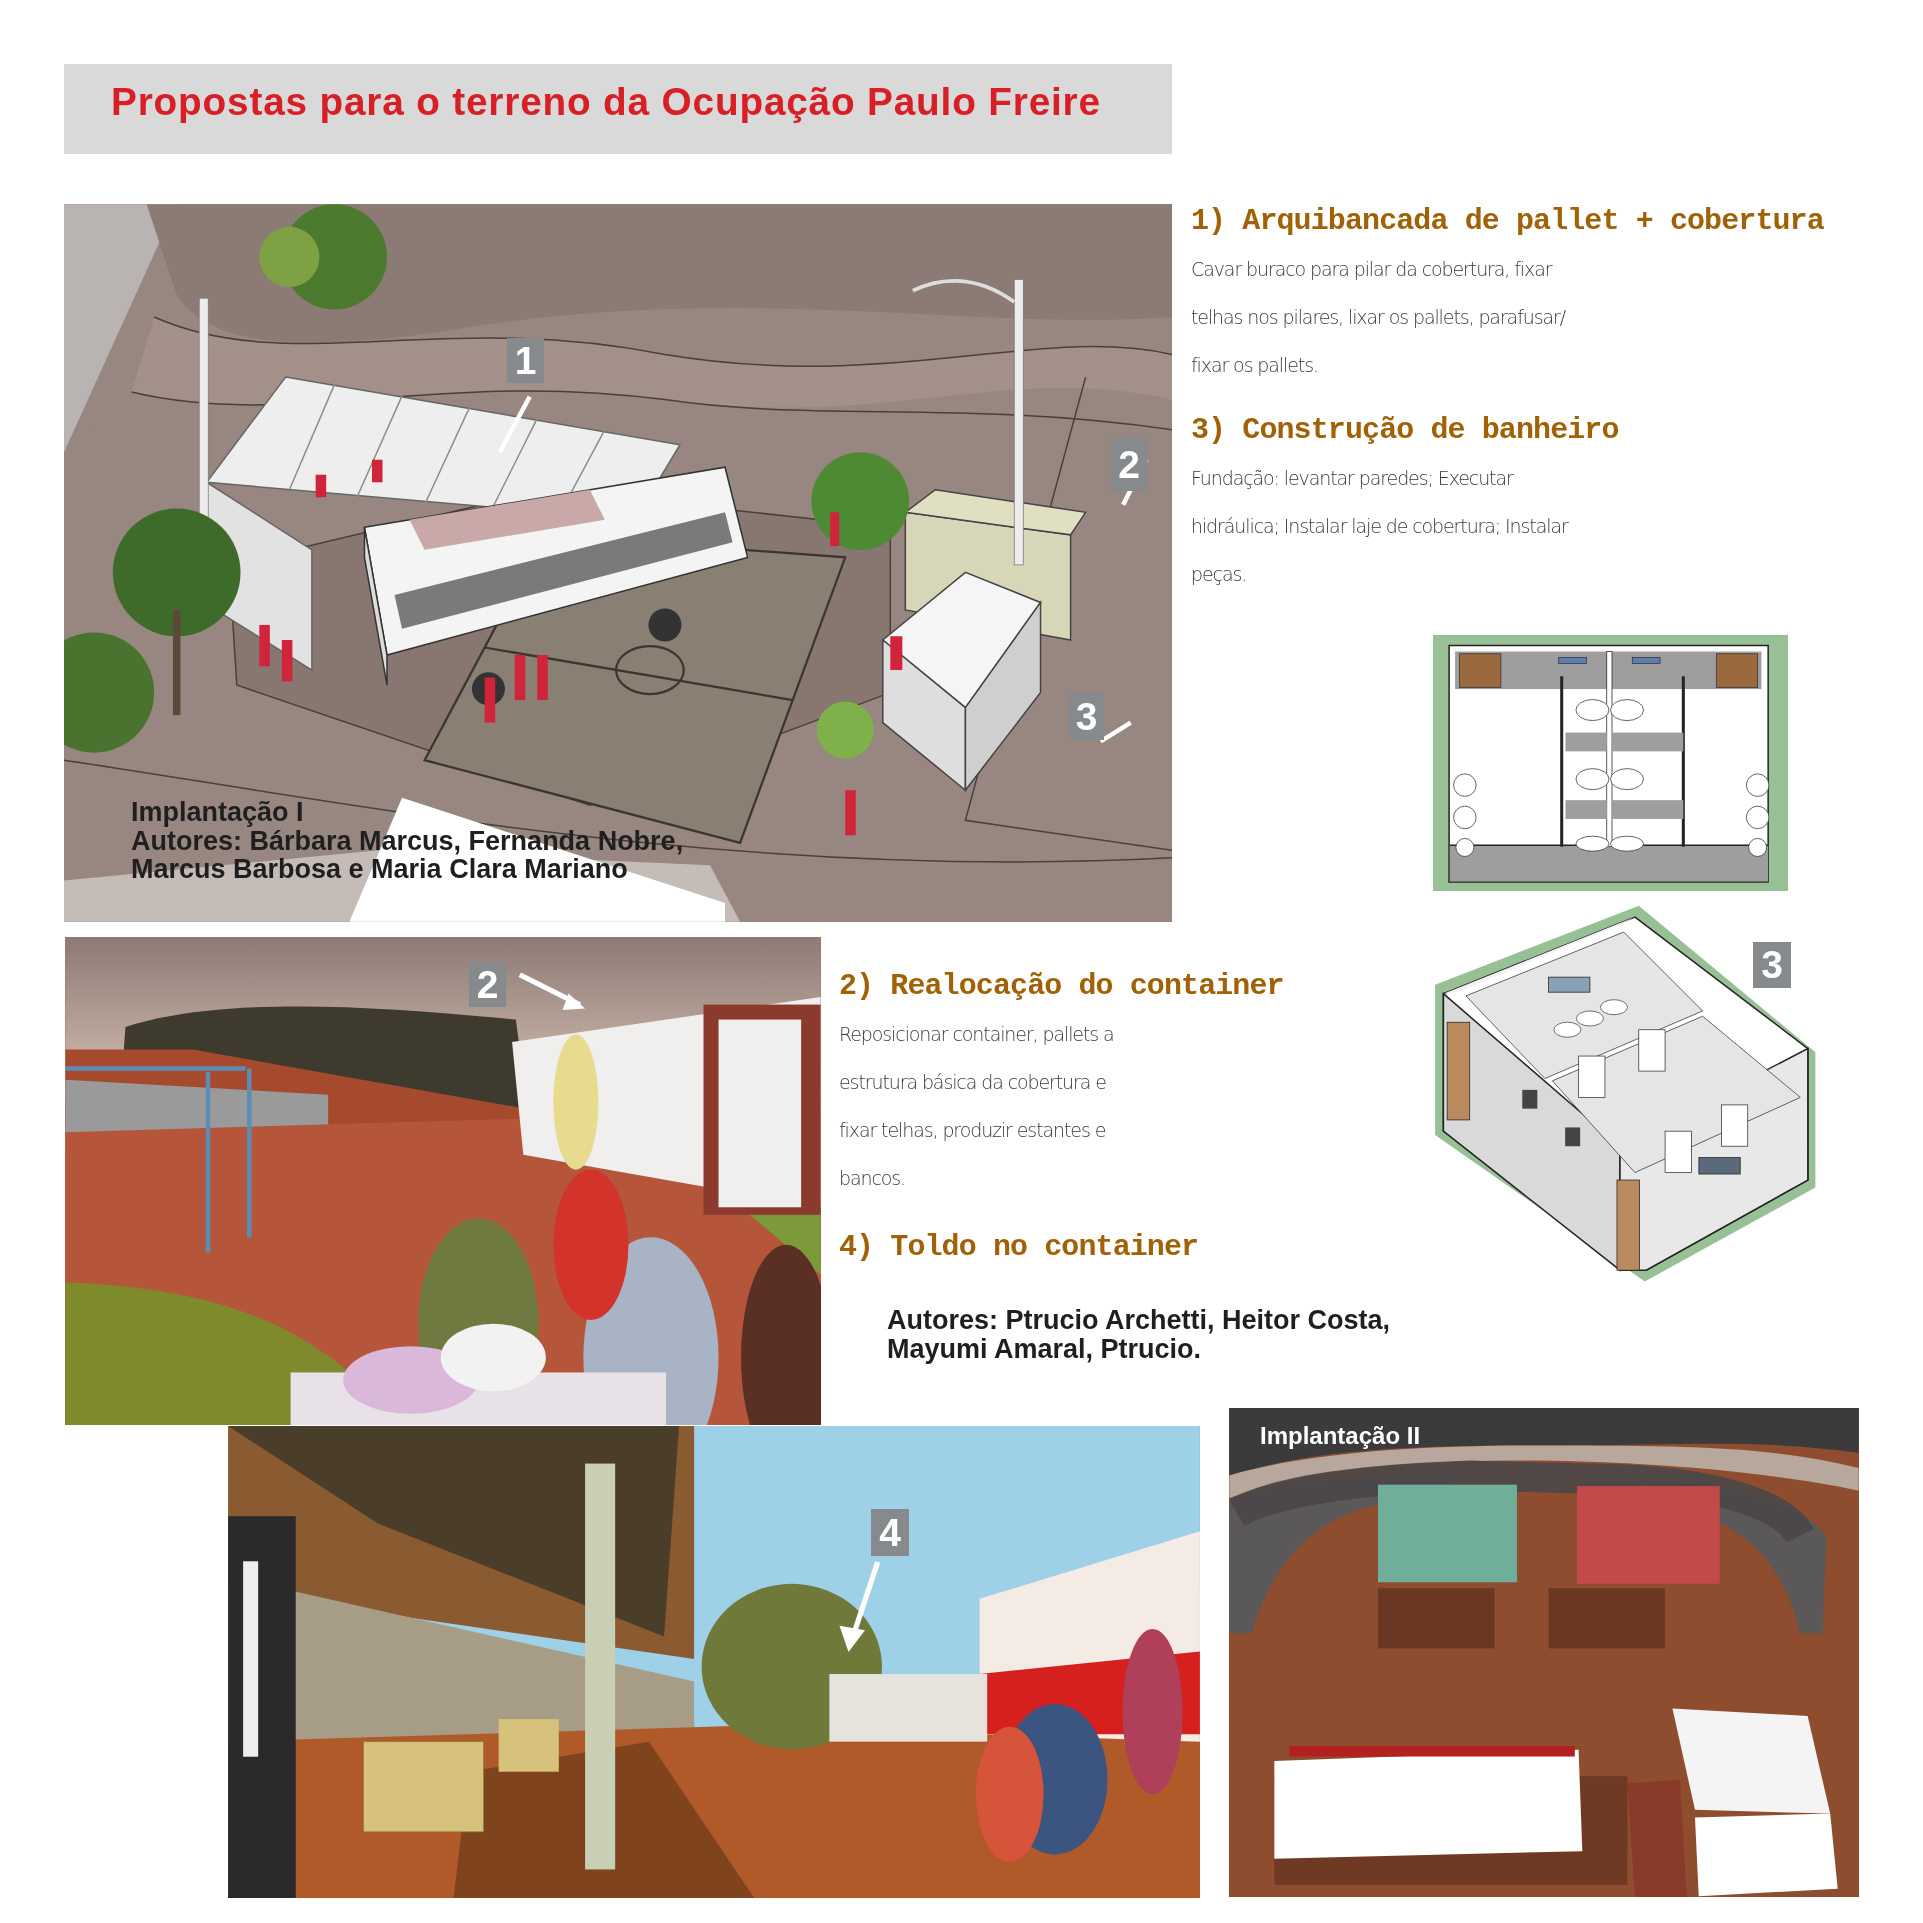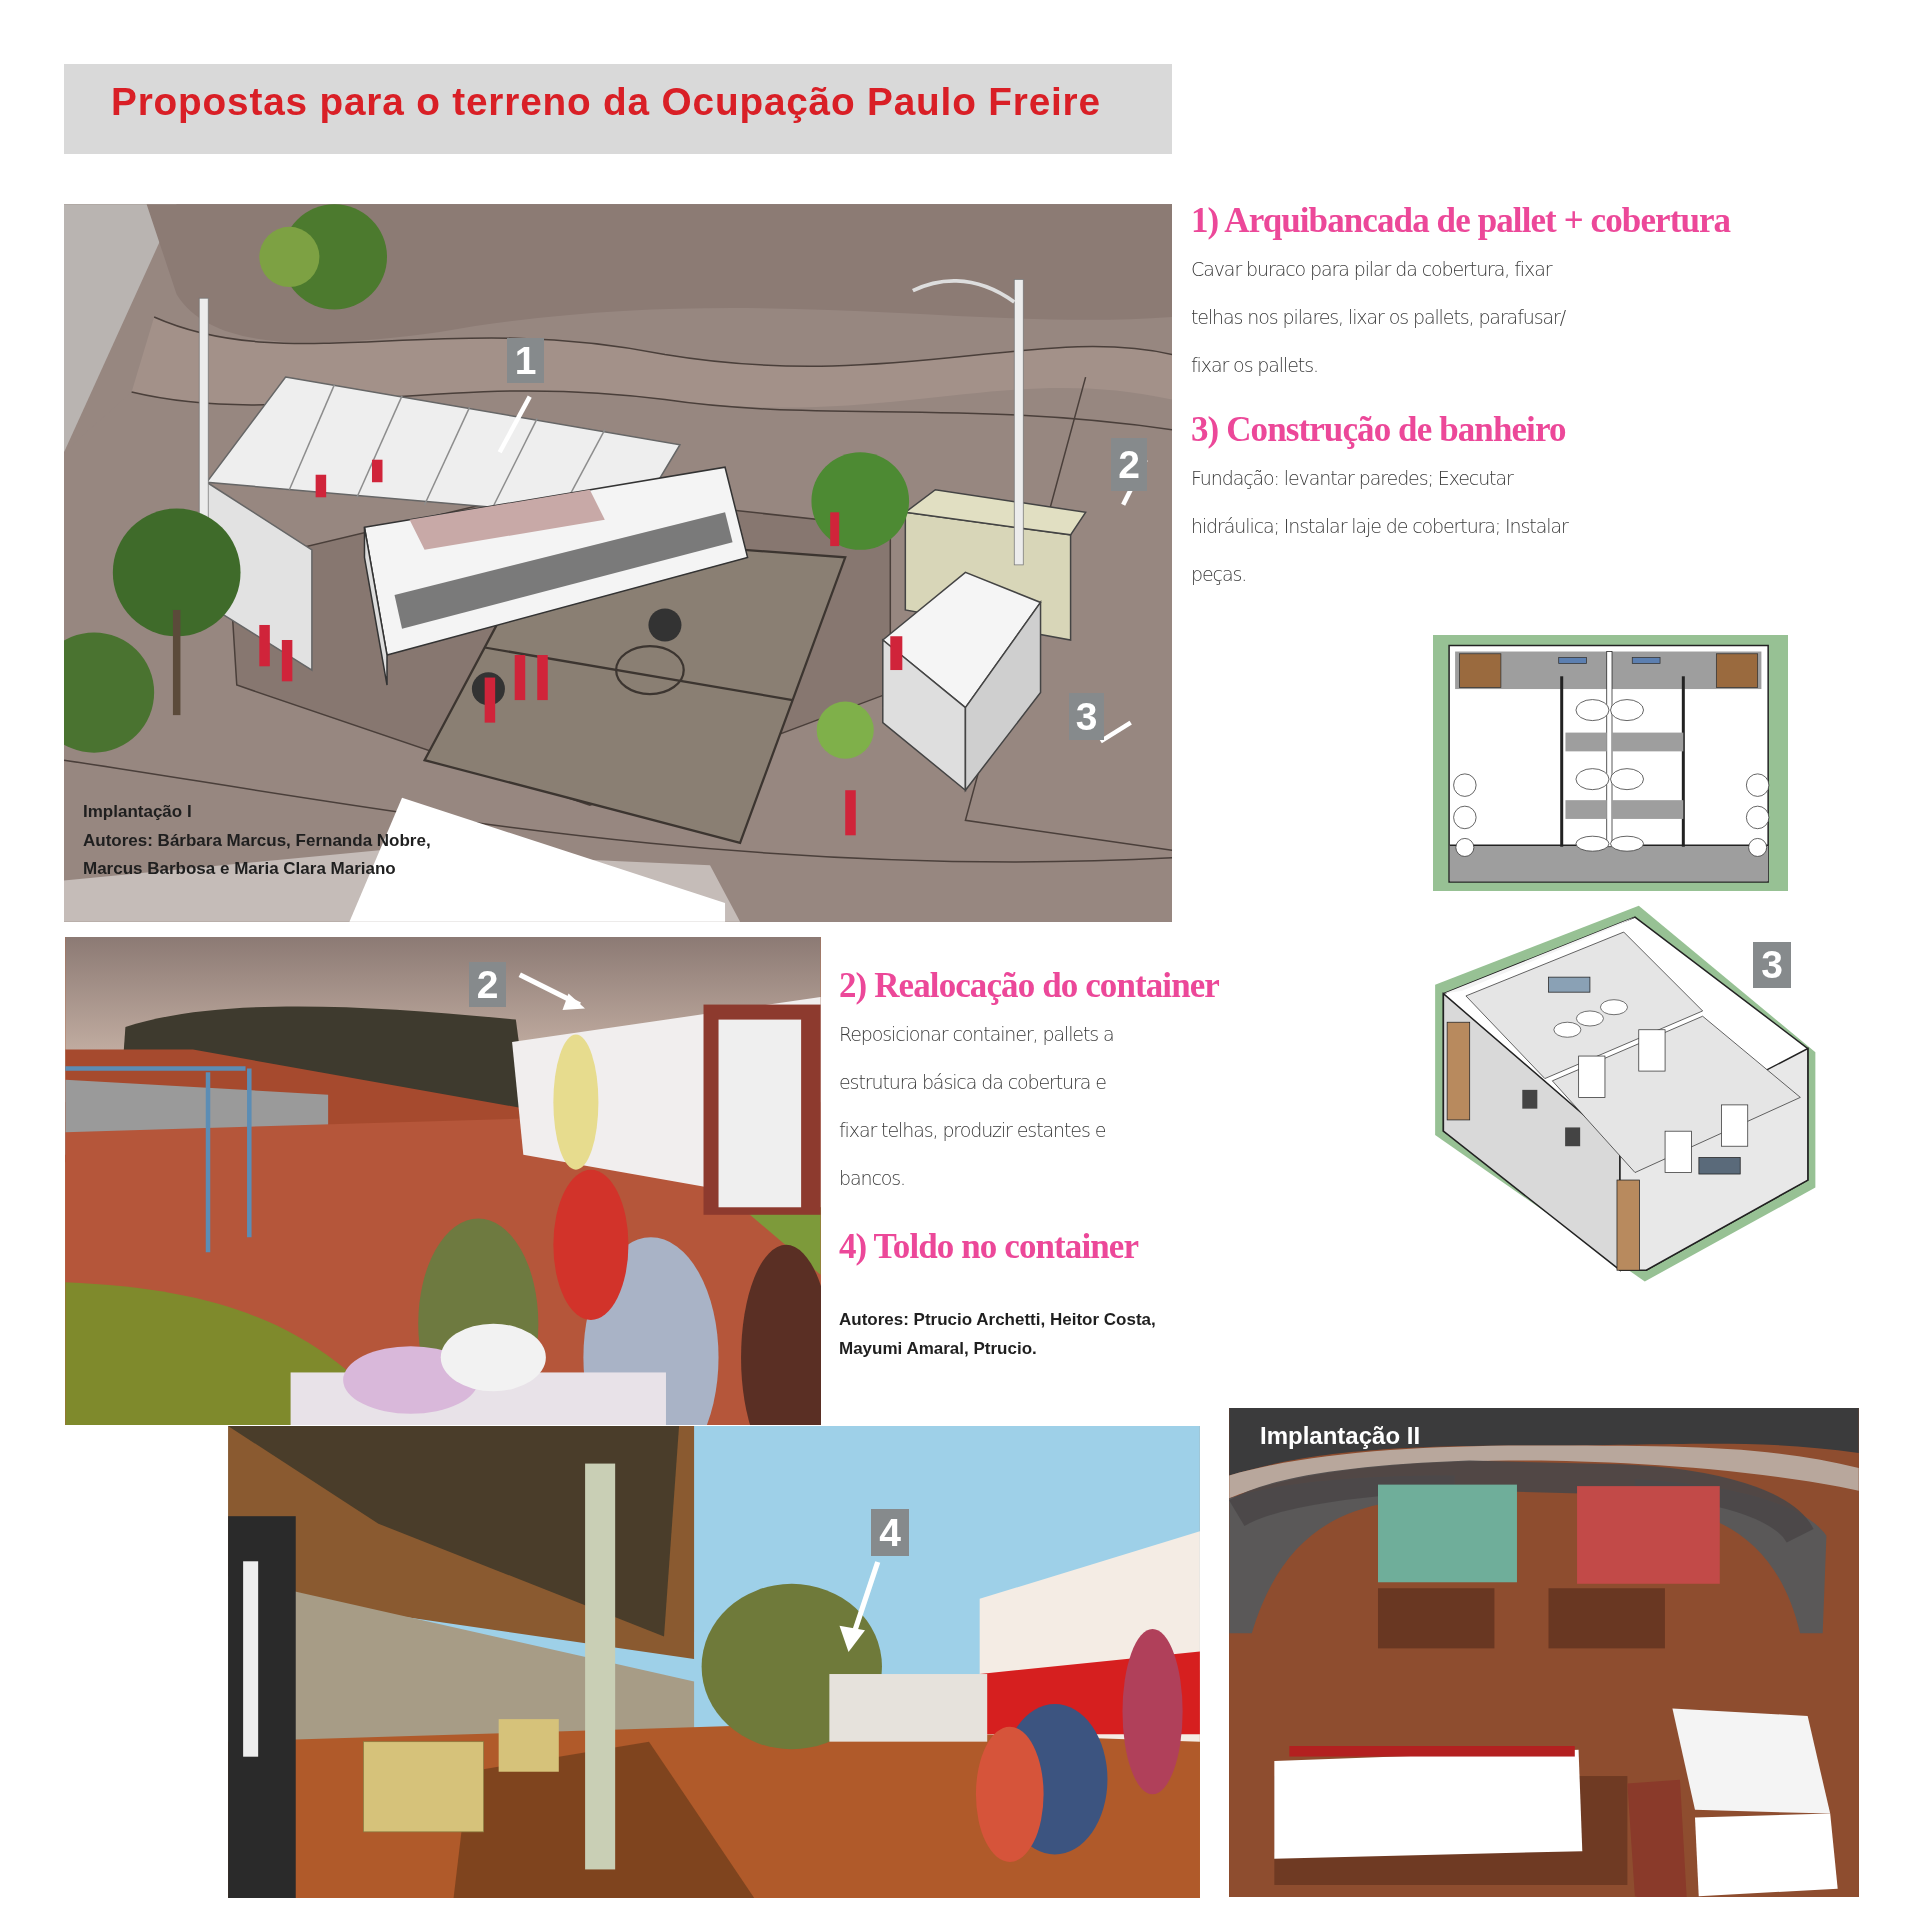--- a/index.html
+++ b/index.html
@@ -10,23 +10,23 @@
   .abs { position: absolute; }
   
   #title-banner {
     left: 64px; top: 64px; width: 1108px; height: 90px; background: #d9d9d9; text-align: center;
   }
   #title-text {
     position: absolute; left: 47px; top: 16.5px; font-size: 38px; font-weight: bold;
     color: #d91f26; letter-spacing: 0.8px; white-space: nowrap;
     font-family: "Liberation Sans", sans-serif; transform: scaleX(1.02); transform-origin: left;
   }
-  .h { font-size: 35px; font-weight: bold; color: #ec4899; line-height: 48px; font-family: Liberation Serif, serif; letter-spacing: -0.9px; }
+  .h { font-size: 30px; font-weight: bold; color: #a16207; line-height: 48px; font-family: Liberation Mono, monospace; letter-spacing: -0.9px; }
   .p { font-size: 19px; line-height: 48px; color: #3a3a3a; font-family: "DejaVu Sans", sans-serif; letter-spacing: -1.1px; font-weight: 300; }
-  .authors { font-family: "Liberation Sans", sans-serif; font-weight: bold; font-size: 17px; line-height: 28.6px; color: #1f1f1f; }
+  .authors { font-family: "Liberation Sans", sans-serif; font-weight: bold; font-size: 27px; line-height: 28.6px; color: #1f1f1f; margin-left: 48px; }
   
   .badge {
     position: absolute; background: #868a8c; color: #fff; font-family: "Liberation Sans", sans-serif;
     font-weight: bold; font-size: 39px; display: flex; align-items: center; justify-content: center;
   }
   .img { position: absolute; overflow: hidden; }
 </style>
 </head>
 <body>
 

